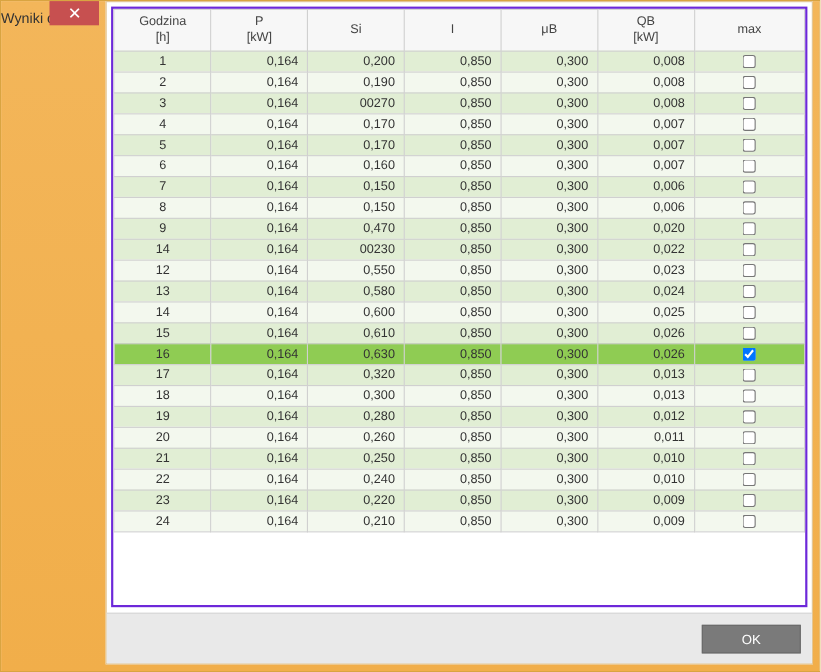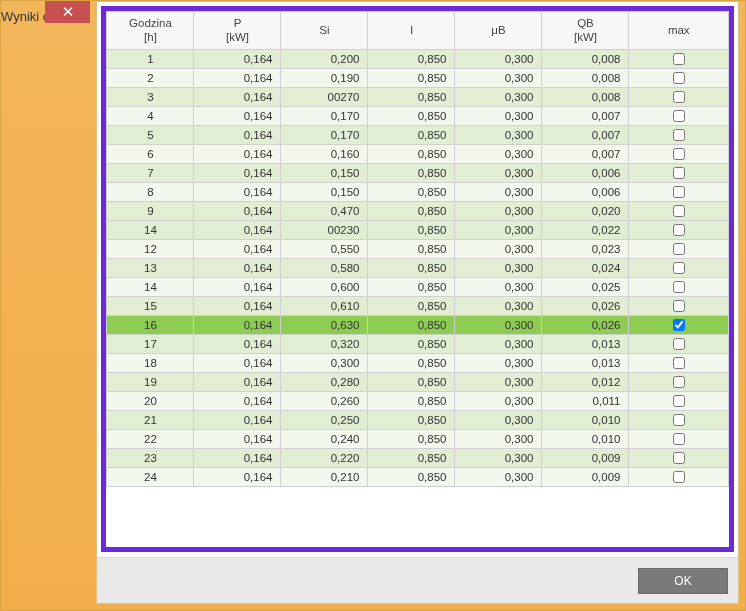--- a/index.html
+++ b/index.html
@@ -46,21 +46,21 @@
     flex: 1;
     margin: 0 6px 6px 6px;
     background: #fff;
     border: 1px solid #e0c08a;
     display: flex;
     flex-direction: column;
     padding: 4px;
   }
   .table-wrap {
     flex: 1;
-    border: 5px solid #6d28d9;
+    border: 2px solid #6d28d9;
     overflow: hidden;
     background: #fff;
   }
   table {
     width: 100%;
     border-collapse: collapse;
     table-layout: fixed;
   }
   th {
     background: #f7f7f7;

